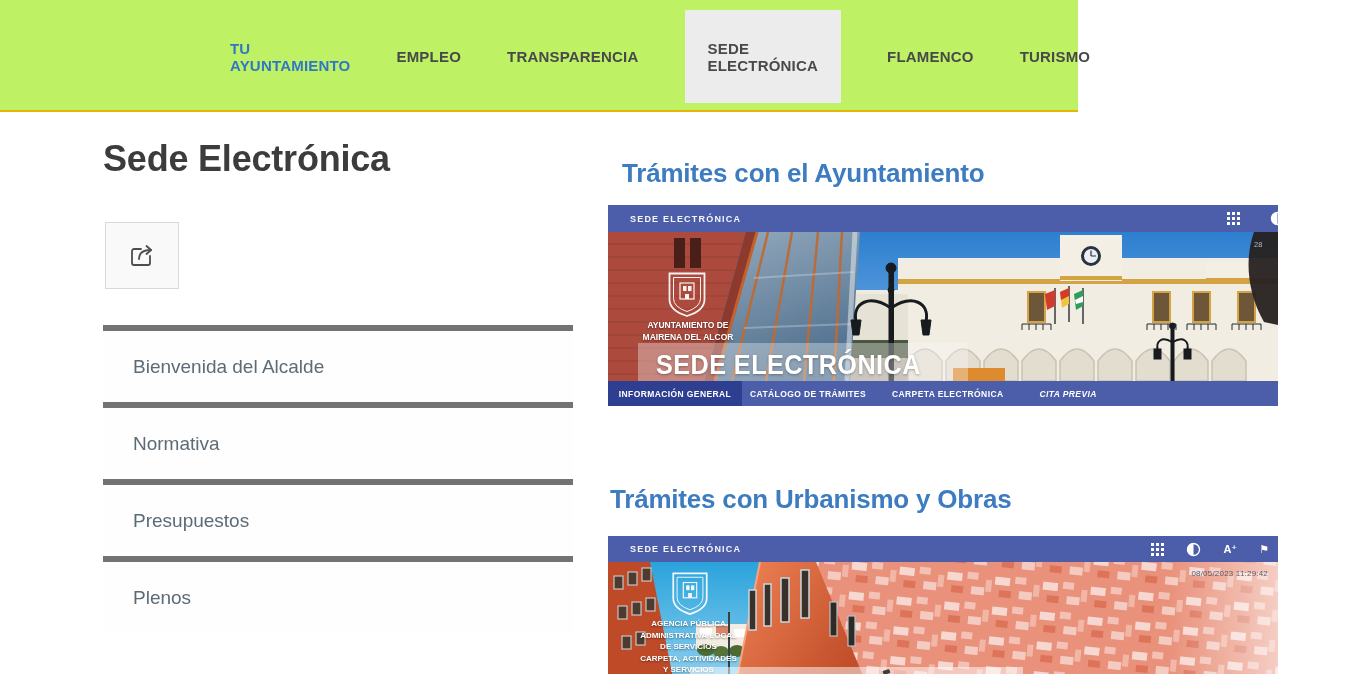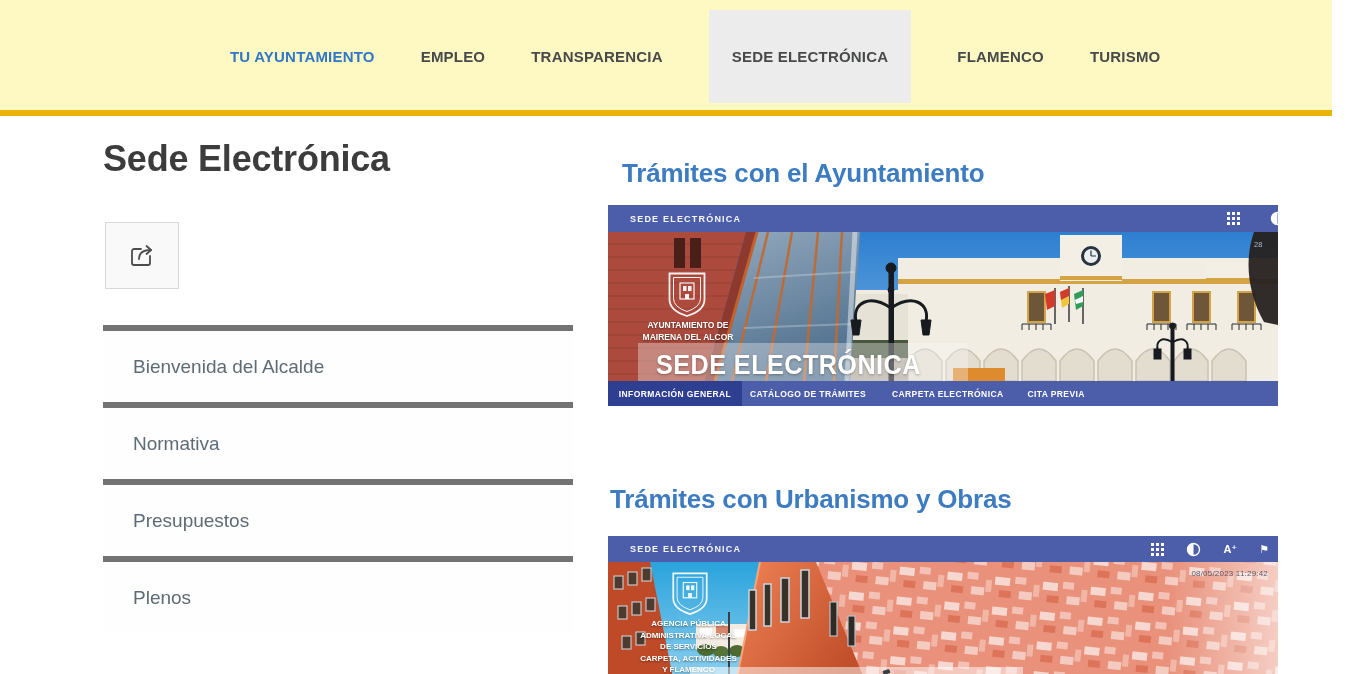--- a/index.html
+++ b/index.html
@@ -1,21 +1,21 @@
 <!DOCTYPE html>
 <html style="--nav-link: #3077c8; --nav-text: #47494b; --nav-active-bg: #ececec; --title-text: #3c3c3c; --menu-text: #5d6b76; --heading-blue: #3e7cc1; --banner-bar: #4c5ea9; --banner-bar-active: #2e3f92;"><head>
 <meta charset="utf-8">
 <style>
   html,body{margin:0;padding:0;background:#fff;}
   .page{position:relative;width:1348px;height:674px;overflow:hidden;background:#fff;
         font-family:"Liberation Sans","DejaVu Sans",sans-serif;}
 
   
-  .topnav{position:absolute;top:0;left:0;width:1332px;height:110px;background:#fef9c3;
-          border-bottom:6px solid #eab308;}
+  .topnav{position:absolute;top:0;left:0;width:1078px;height:110px;background:#bef264;
+          border-bottom:2px solid #eab308;}
   .topnav nav{display:flex;gap:46px;margin-left:230px;height:100%;align-items:flex-start;}
   .nav-item{display:flex;align-items:center;height:93px;margin-top:10px;
             font-size:15px;font-weight:700;color:var(--nav-text);letter-spacing:.2px;cursor:pointer;}
   .nav-item.link{color:var(--nav-link);}
   .nav-item.active{background:var(--nav-active-bg);padding:0 23px;}
 
   
   .page-title{position:absolute;left:103px;top:114px;font-size:36px;font-weight:700;
               color:var(--title-text);letter-spacing:-.2px;}
   .share-btn{position:absolute;left:105px;top:222px;width:74px;height:67px;background:#f9f9f9;
@@ -36,21 +36,21 @@
   .b1-icons .ic.clip{margin-right:-7px;}
   .b2-icons .ic{margin-right:22px;}
   .b2-icons .ic:last-child{margin-right:9px;}
   .ic-glyph{font-size:11px;font-weight:700;line-height:1;color:#fff;}
   .b-image{position:relative;}
   .b-image svg.scene{display:block;}
   .b-footer{height:25px;background:var(--banner-bar);display:flex;align-items:center;position:relative;}
   .f-item{font-size:8.5px;font-weight:700;letter-spacing:.4px;color:#fff;white-space:nowrap;cursor:pointer;}
   .f-item.active{background:var(--banner-bar-active);height:25px;display:flex;align-items:center;
                  justify-content:center;width:134px;flex:0 0 auto;}
-  .f-m1{margin-left:8px;} .f-m2{margin-left:26px;} .f-m3{margin-left:24px;}
+  .f-m1{margin-left:8px;} .f-m2{margin-left:26px;} .f-m3{margin-left:36px;font-style:italic;}
 
   
   .ov{position:absolute;}
   .shield{opacity:.93;}
   .logo-lines{color:#fff;font-weight:700;text-align:center;
               text-shadow:0 1px 2px rgba(0,0,0,.45);line-height:11.5px;font-size:8.5px;}
   .big-title{color:#fff;font-weight:700;font-size:28px;letter-spacing:.5px;white-space:nowrap;
              transform:scaleX(.9);transform-origin:left center;
              text-shadow:0 1px 3px rgba(0,0,0,.3);}
   .band{background:rgba(250,250,250,.35);}
@@ -369,21 +369,21 @@
           <rect x="16" y="14" width="3.5" height="5" fill="#fff"></rect>
           <rect x="21" y="14" width="3.5" height="5" fill="#fff"></rect>
           <rect x="18" y="22" width="4" height="5" fill="#fff"></rect>
         </svg>
       </span>
       <div class="ov logo-lines" style="left:8px;top:56px;width:145px;font-size:8px;">
         <div>AGENCIA PÚBLICA</div>
         <div>ADMINISTRATIVA LOCAL</div>
         <div>DE SERVICIOS</div>
         <div>CARPETA, ACTIVIDADES</div>
-        <div>Y FLAMENCO</div>
+        <div>Y SERVICIOS</div>
       </div>
       <span class="ov stamp" style="right:10px;top:7px;">08/05/2023 11:29:42</span>
       <div class="ov band2" style="left:82px;top:105px;width:333px;height:16px;">
         <span class="accent-mark" style="left:193px;top:3px;"></span>
       </div>
     </div>
   </div>
 
 </div>
 

